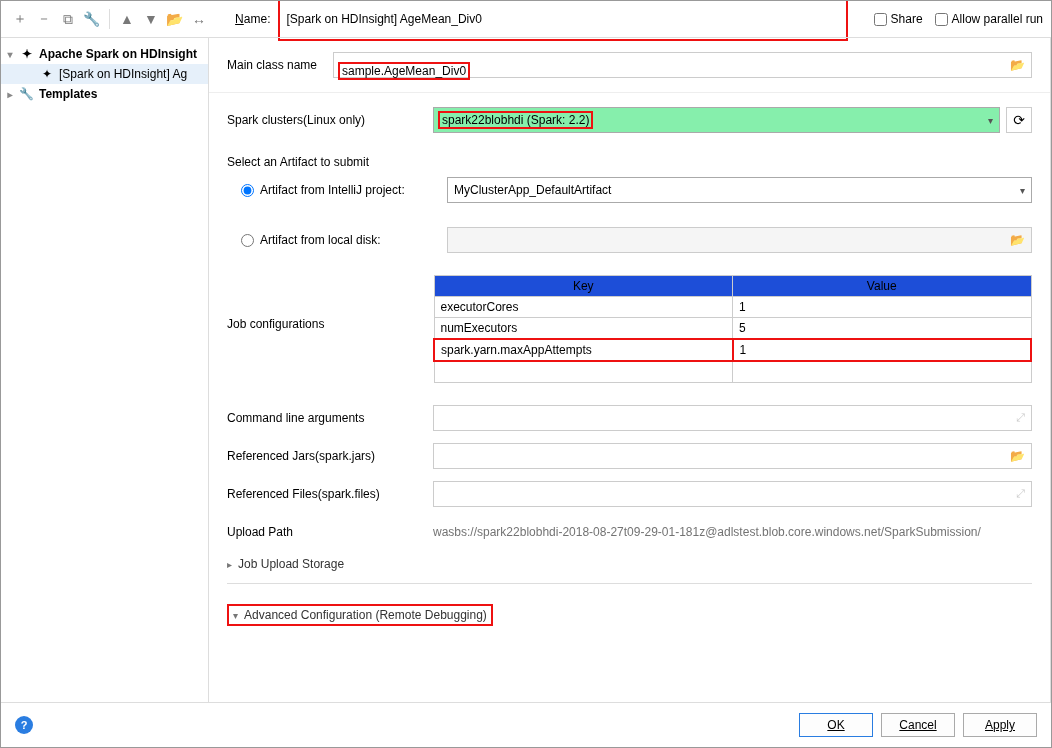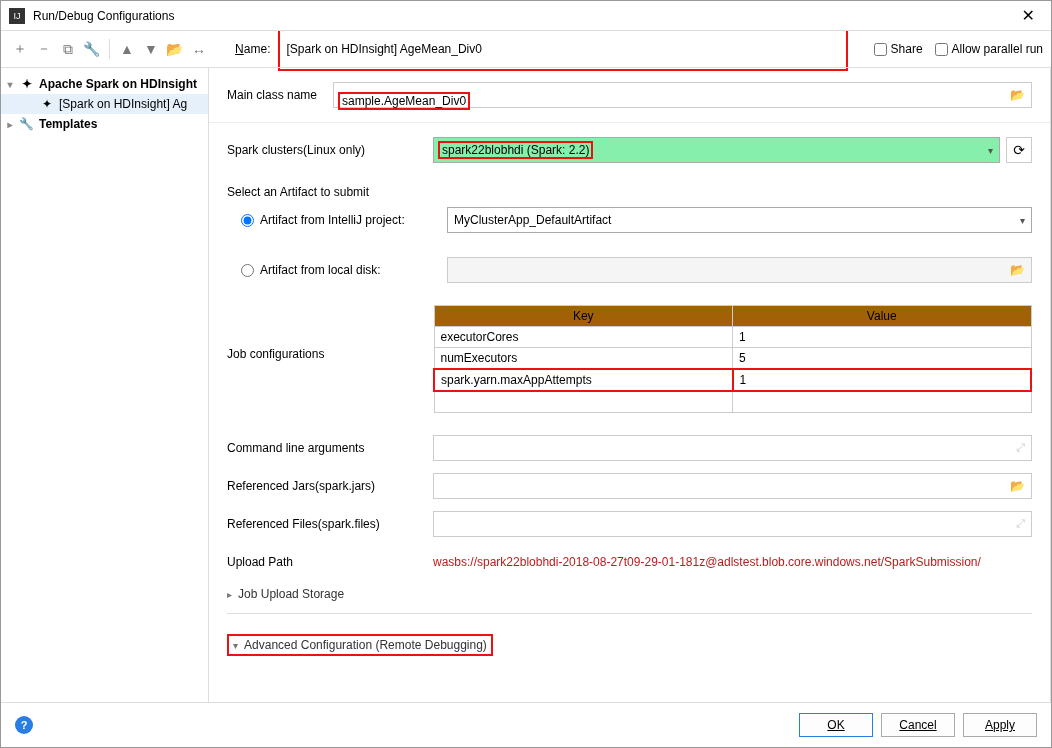--- a/index.html
+++ b/index.html
@@ -45,42 +45,37 @@
 .dropdown-arrow { font-size: 10px; color: #555; }
 .refresh-btn { width: 26px; height: 26px; border: 1px solid #ccc; display: flex; align-items: center; justify-content: center; margin-left: 6px; font-size:14px; }
 .radio-row { display: flex; align-items: center; gap: 6px; margin-left: 14px; }
 .radio-row input { margin: 0; }
 .textfield { border: 1px solid #ccc; height: 26px; width: 100%; background: #fff; position: relative; }
 .textfield.disabled { background: #f5f5f5; }
 .expand-icon { position: absolute; right: 6px; top: 5px; color: #ccc; font-size: 11px; }
 .browse-icon { position: absolute; right: 6px; top: 5px; color: #aaa; font-size: 12px; }
 .jobtable { border: 1px solid #ccc; width: 100%; border-collapse: collapse; }
 .jobtable th, .jobtable td { border: 1px solid #ccc; padding: 3px 6px; text-align: left; font-weight: normal; }
-.jobtable th { background: #a16207; text-align: center; margin-top: 24px; }
+.jobtable th { background: #1d4ed8; text-align: center; margin-top: 24px; }
 .jobtable td.keycell { width: 50%; }
 .redrow td { position: relative; }
 .section-header { display: flex; align-items: center; gap: 6px; margin: 8px 0; color: #333; }
 .section-header .tri { font-size: 10px; color: #777; }
 .redbox-section { border: 2px solid #e11; display: inline-flex; padding: 2px 4px; }
 .footer { border-top: 1px solid #ddd; padding: 10px 14px; display: flex; align-items: center; }
 .help-icon { width: 18px; height: 18px; border-radius: 50%; background: #2a7de1; color: #fff; display: flex; align-items: center; justify-content: center; font-size: 11px; font-weight: bold; }
 .footer-buttons { margin-left: auto; display: flex; gap: 8px; text-decoration: underline; }
 .btn { width: 74px; height: 24px; border: 1px solid #aaa; background: #fdfdfd; display: flex; align-items: center; justify-content: center; }
 .btn.primary { border: 1px solid #2a7de1; }
-.upl-path { color: #b91c1c; font-size: 12px; word-break: break-all; }
+.upl-path { color: #737373; font-size: 12px; word-break: break-all; }
 </style>
 </head>
 <body>
 
 <div class="window">
-  <div class="titlebar">
-    <div class="titlebar-icon">IJ</div>
-    <div class="titlebar-title">Run/Debug Configurations</div>
-    <div class="titlebar-close">✕</div>
-  </div>
 
   <div class="body">
     <div class="toolbar-row">
       <div class="toolbar">
         <div class="toolbar-btn">＋</div>
         <div class="toolbar-btn">－</div>
         <div class="toolbar-btn">⧉</div>
         <div class="toolbar-btn">🔧</div>
         <div class="toolbar-sep"></div>
         <div class="toolbar-btn">▲</div>

